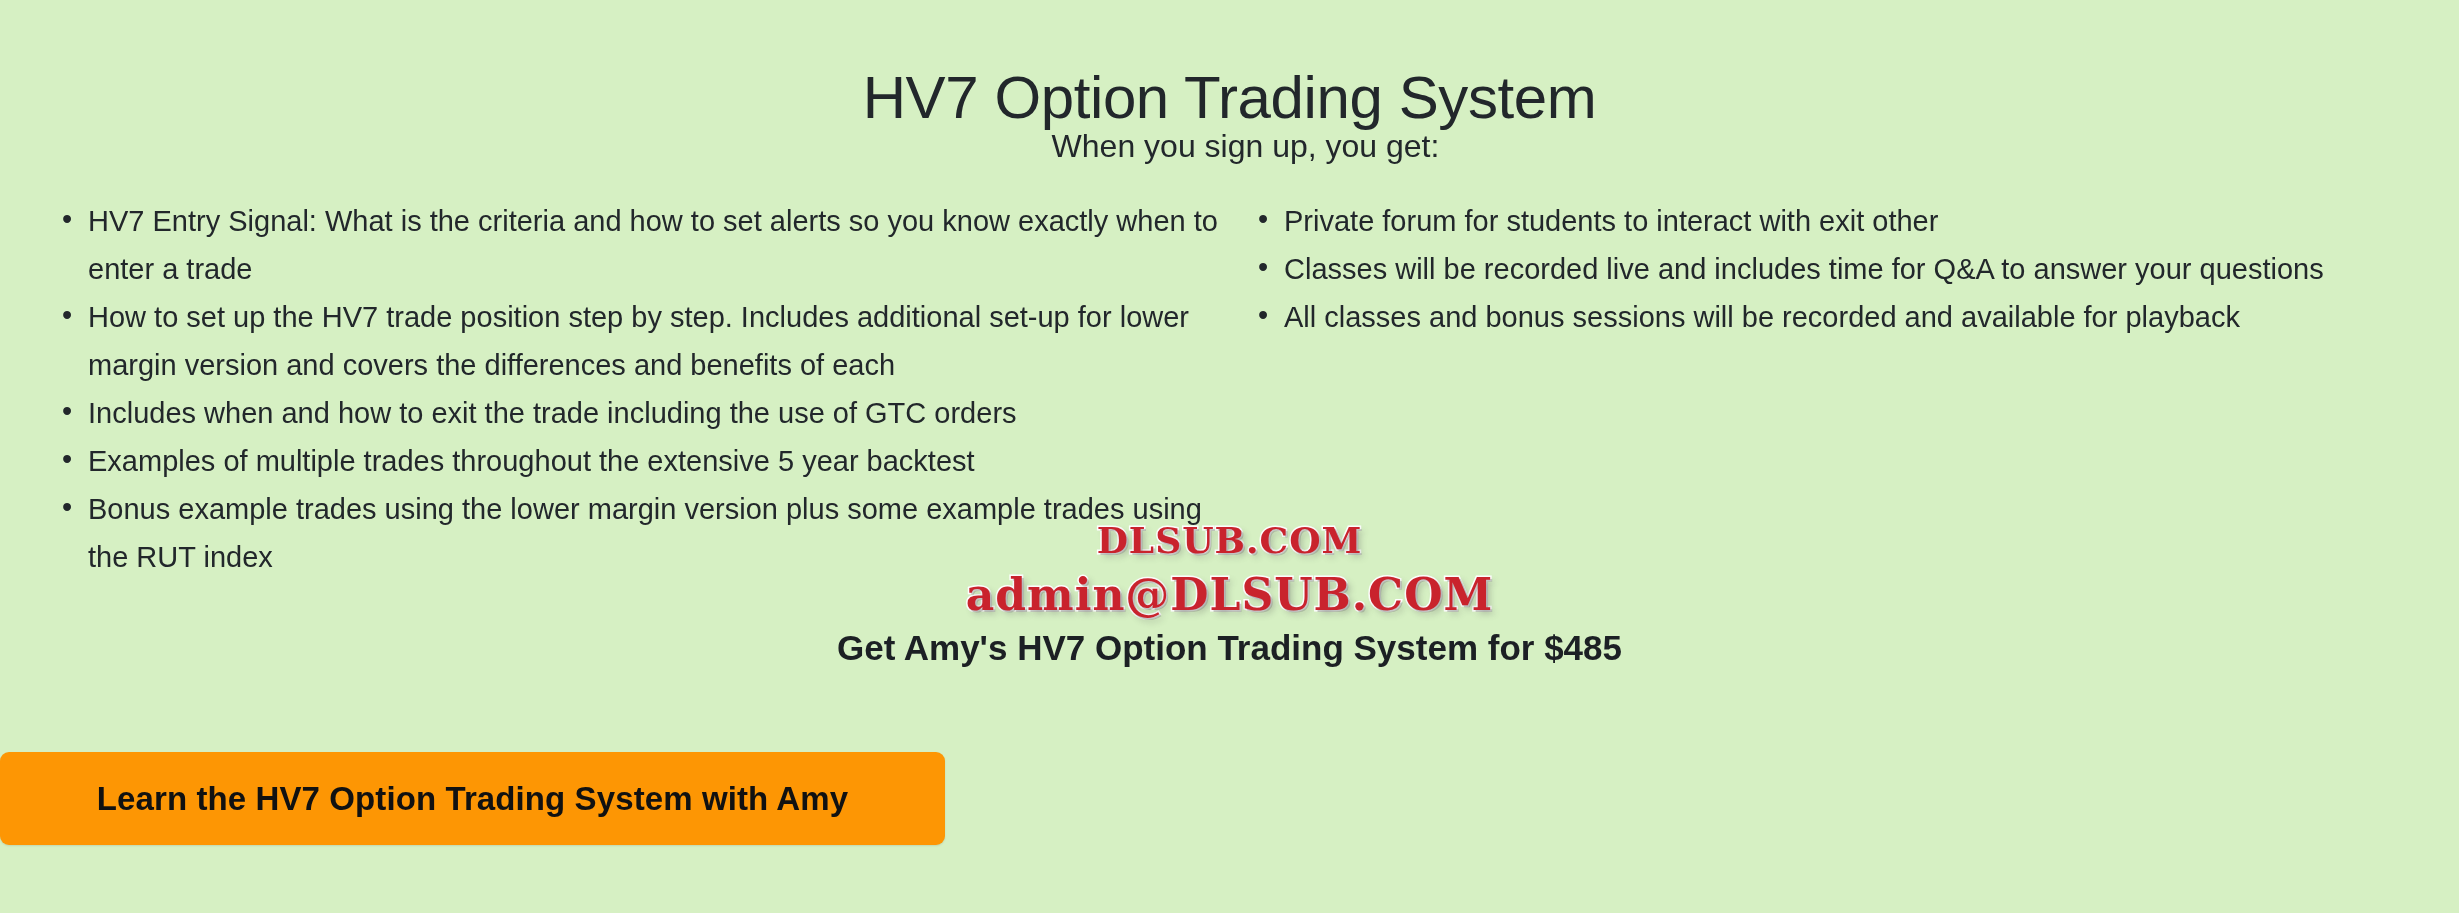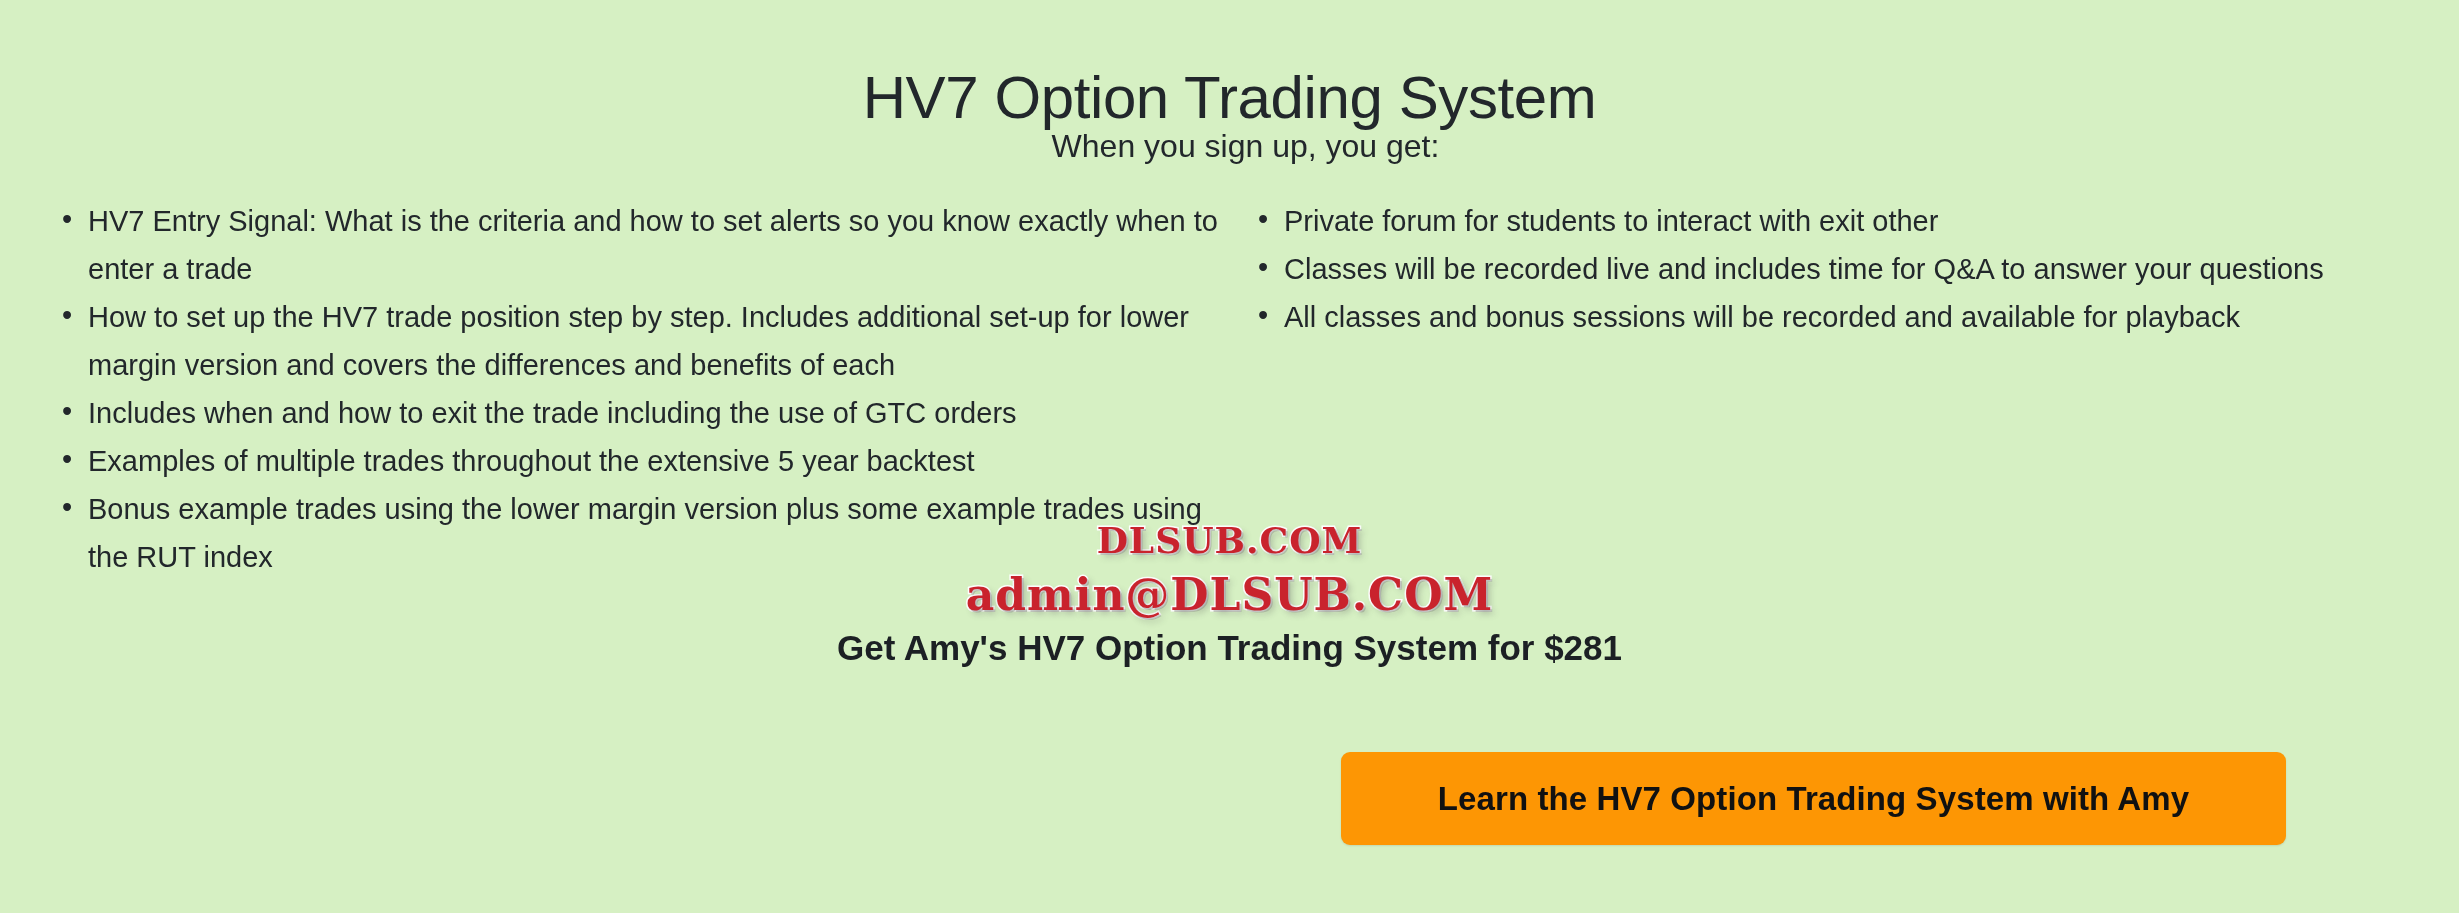--- a/index.html
+++ b/index.html
@@ -141,21 +141,21 @@
     color: #1c2024;
   }
 
   
   .cta-wrap {
     position: absolute;
     top: 752px;
     left: 0;
     width: 2286px;
     display: flex;
-    justify-content: flex-end;
+    justify-content: flex-start;
   }
   .cta-button {
     display: inline-flex;
     align-items: center;
     justify-content: center;
     width: 945px;
     height: 93px;
     background: #fd9604;
     border: none;
     border-radius: 9px;
@@ -200,19 +200,19 @@
   </div>
 
   <div class="watermark watermark-1">
     <span class="wm-inner">DLSUB.COM</span>
   </div>
 
   <div class="watermark watermark-2">
     <span class="wm-inner">admin@DLSUB.COM</span>
   </div>
 
-  <div class="price-headline">Get Amy's HV7 Option Trading System for $281</div>
+  <div class="price-headline">Get Amy's HV7 Option Trading System for $485</div>
 
   <div class="cta-wrap">
     <button class="cta-button">Learn the HV7 Option Trading System with Amy</button>
   </div>
 
 </div>
 
 </body></html>

